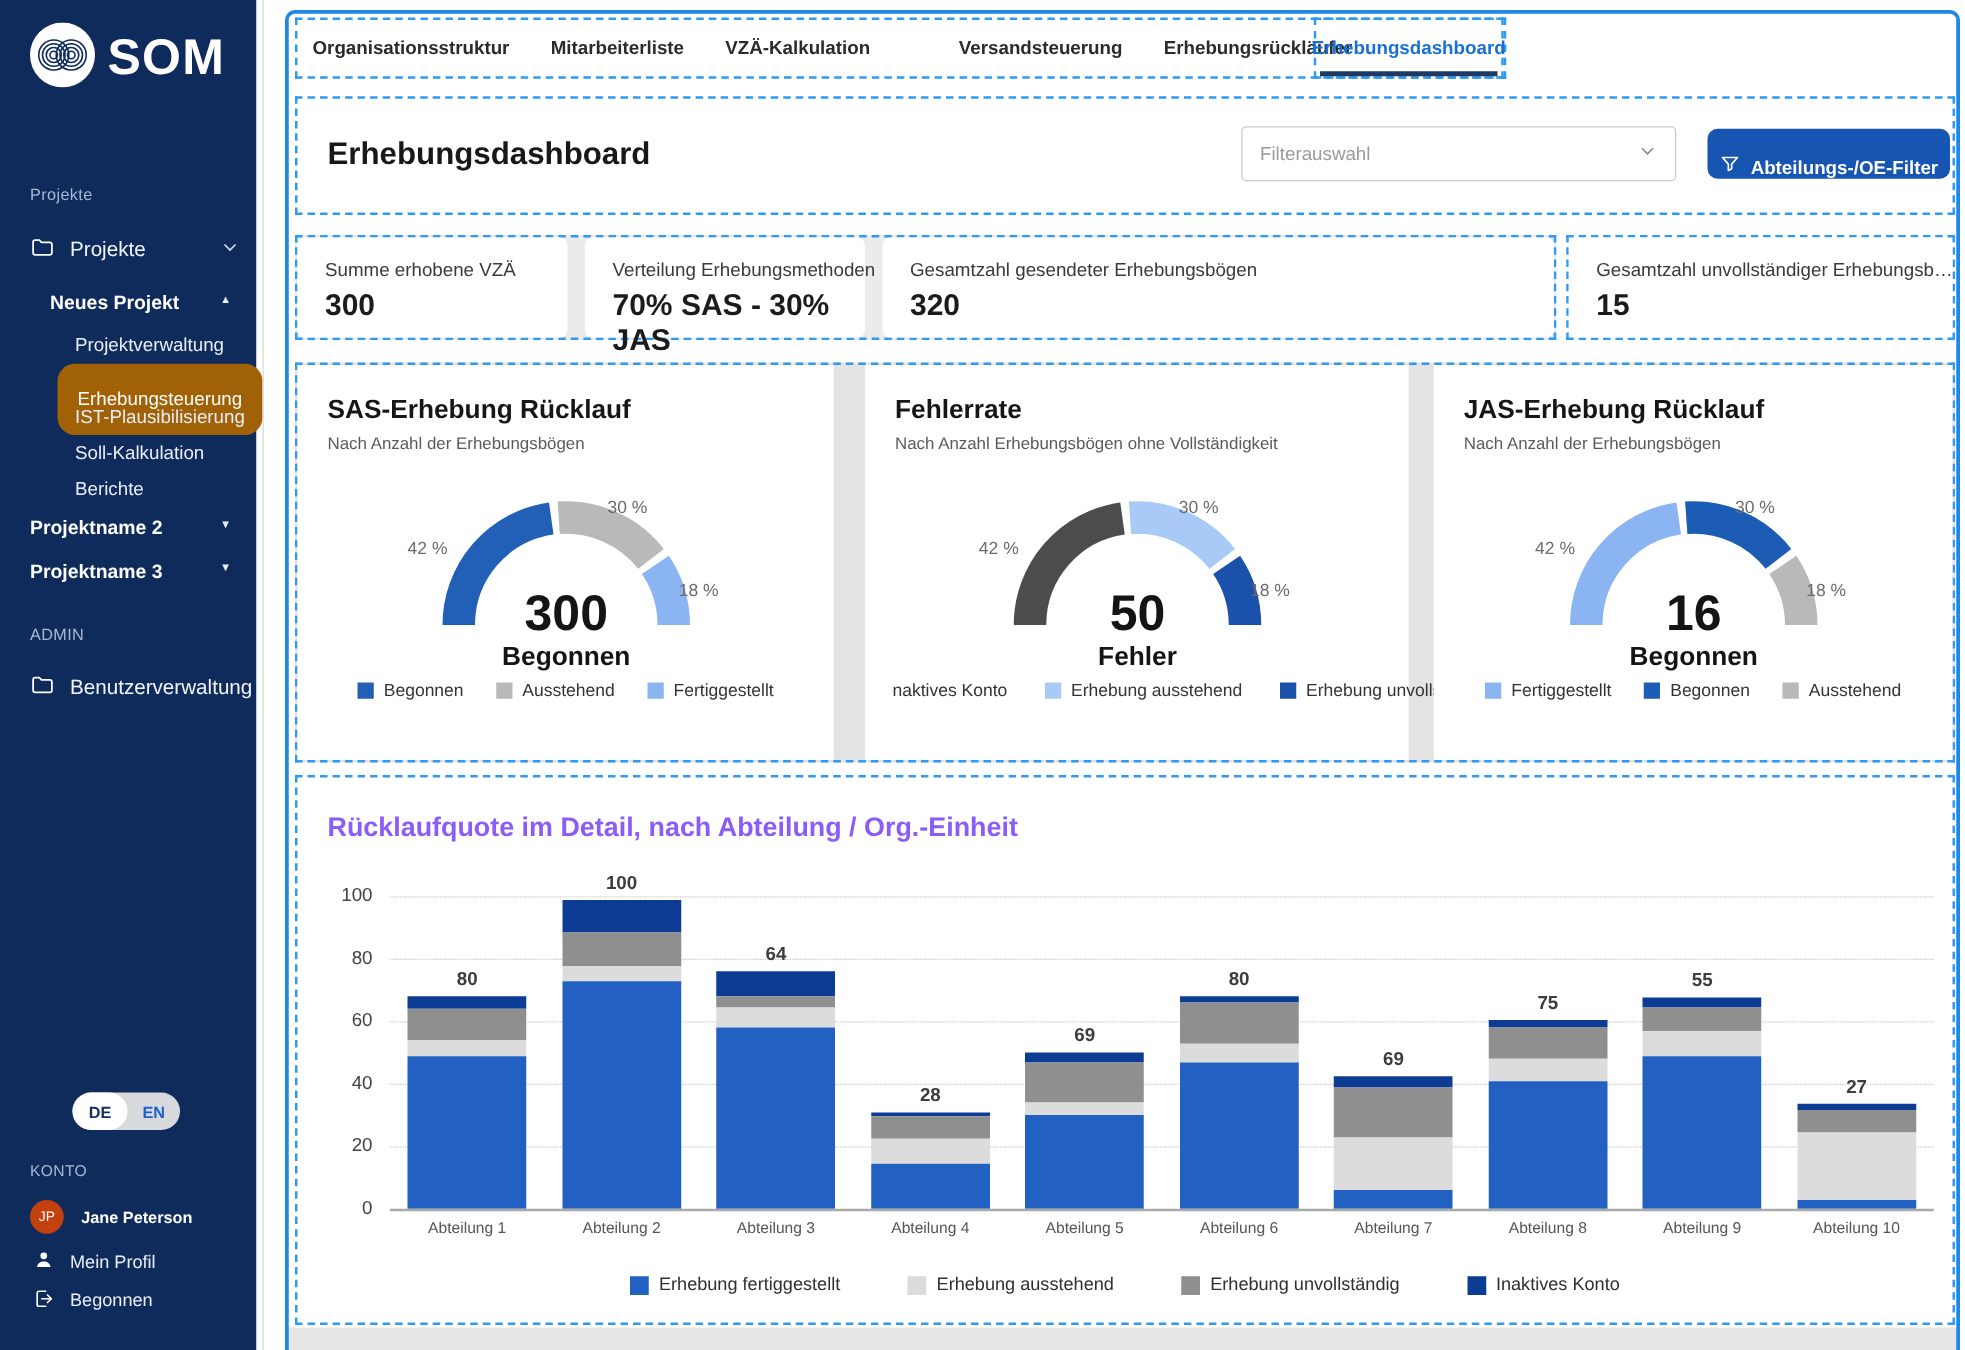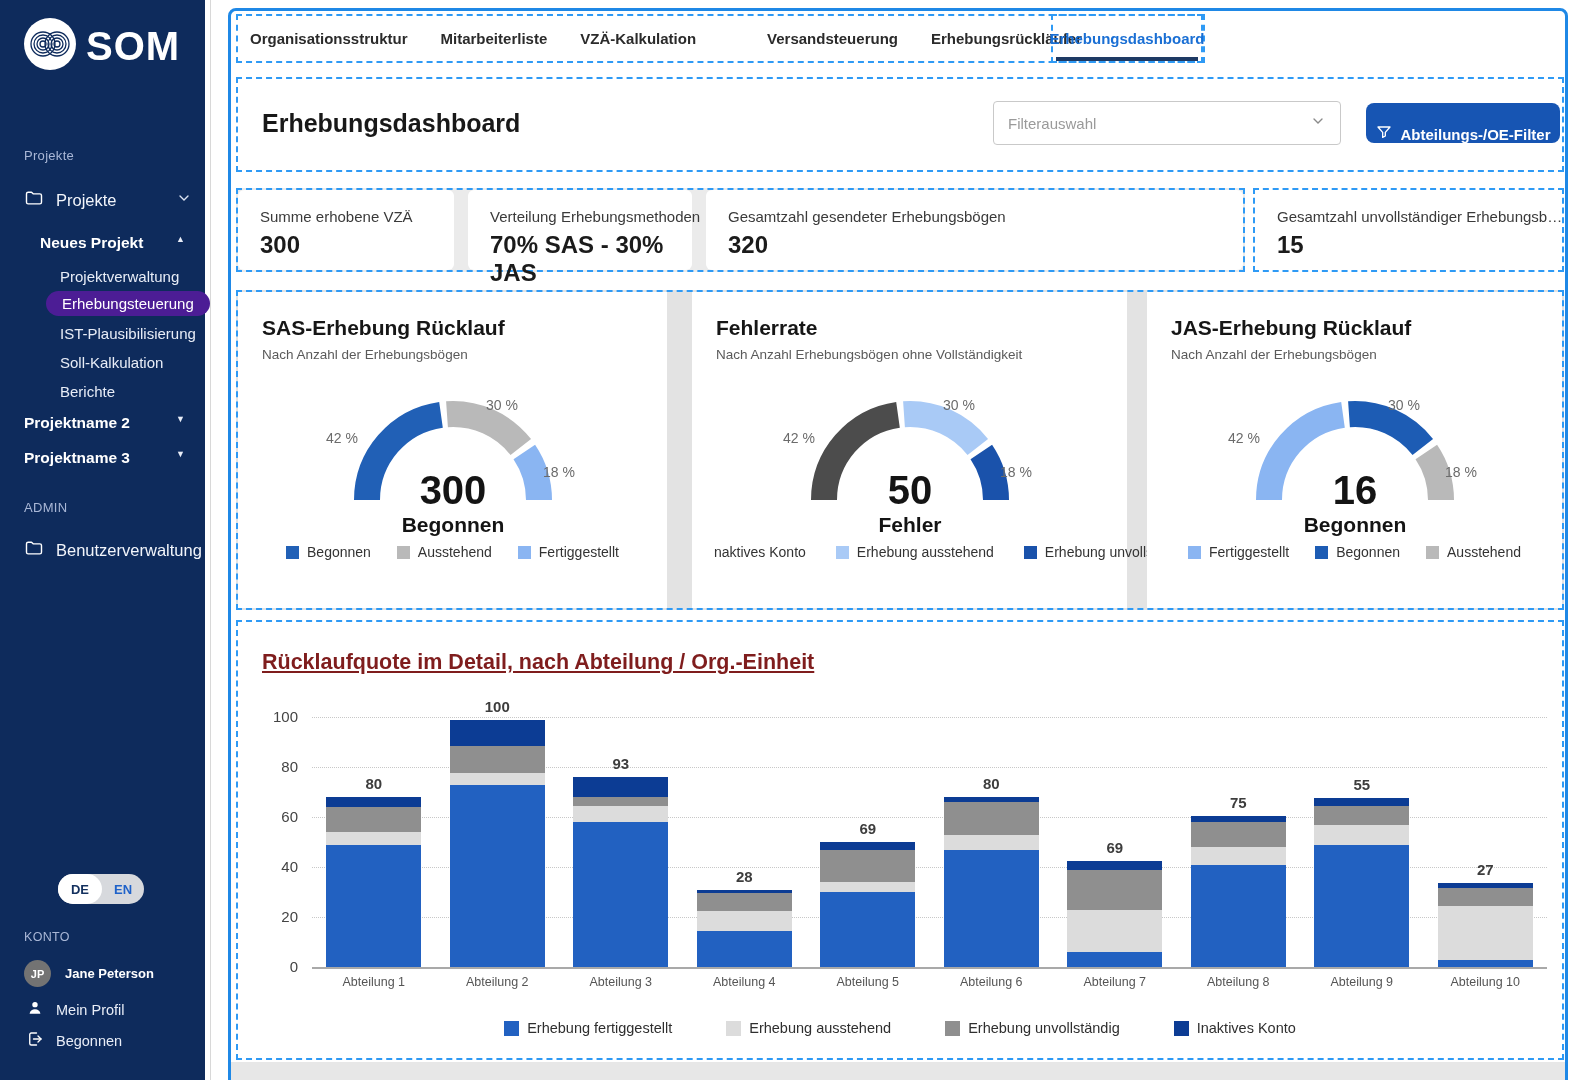--- a/index.html
+++ b/index.html
@@ -12,27 +12,27 @@
   #sidebar-divider { position:absolute; left:210px; top:0; width:1px; height:1080px; background:#d8d8d8; }
   .logo-row { position:absolute; left:24px; top:18px; display:flex; align-items:center; gap:10px; }
   .logo-text { font-size:40px; font-weight:800; color:#fff; letter-spacing:1px; }
   .side-section { position:absolute; left:24px; font-size:13px; color:#a9b7d6; letter-spacing:.3px; }
   .side-item { position:absolute; left:24px; display:flex; align-items:center; gap:12px; font-size:16.5px; color:#f2f5fb; }
   .side-item .chev { position:absolute; left:152px; }
   .group-head { position:absolute; left:40px; right:20px; display:flex; justify-content:space-between; 
     font-size:15.5px; font-weight:700; color:#fff; }
   .tri { font-size:9px; color:#e8edf7; }
   .sub-item { position:absolute; left:60px; font-size:15px; color:#e8edf7; }
-  .sub-item.active { left:46px; background:#4c1d95; color:#fff; border-radius:14px; padding:4px 16px; }
+  .sub-item.active { left:46px; background:#a16207; color:#fff; border-radius:14px; padding:20px 16px; }
   .lang-toggle { position:absolute; left:58px; top:874px; width:86px; height:30px; background:#d7d9dd; border-radius:15px;
     display:flex; align-items:center; }
   .lang-de { width:44px; height:30px; background:#fff; border-radius:15px; display:flex; align-items:center; justify-content:center;
     font-size:13px; font-weight:700; color:#13305e; }
   .lang-en { flex:1; text-align:center; font-size:13px; font-weight:700; color:#1f62c9; }
-  .avatar { width:27px; height:27px; border-radius:50%; background:#737373; color:#fff; font-size:11px; font-weight:700;
+  .avatar { width:27px; height:27px; border-radius:50%; background:#c2410c; color:#fff; font-size:11px; font-weight:400;
     display:flex; align-items:center; justify-content:center; }
   .user-name { font-size:13px; font-weight:700; color:#fff; }
   .side-small { font-size:14.5px; color:#e8edf7; }
 
   
   #main { position:absolute; left:228px; top:0; width:1344px; height:1080px; background:#fff; }
   #frame-border { position:absolute; left:0; top:8px; width:1340px; height:1130px; border:3px solid #1f88e6;
     border-radius:8px; pointer-events:none; z-index:5; }
   .region { position:absolute; border:2px dashed #2e9af5; background:#fff; }
   #bottom-strip { position:absolute; left:2px; top:1062px; width:1336px; height:18px; background:#e7e7e7; }
@@ -74,21 +74,21 @@
   svg.gauge { position:absolute; left:50%; transform:translateX(-50%); top:78px; overflow:visible; }
   .pct-label { font-size:14px; fill:#6b6b6b; }
   .center-value { font-size:40px; font-weight:700; fill:#141414; }
   .center-label { font-size:21px; font-weight:700; fill:#141414; }
   .gauge-legend { position:absolute; left:0; right:0; top:252px; display:flex; justify-content:center; gap:26px; }
   .legend-item { display:flex; align-items:center; gap:8px; font-size:14px; color:#333; white-space:nowrap; }
   .swatch { width:13px; height:13px; display:inline-block; flex:none; }
 
   
   #bar-region { left:8px; top:620px; width:1328px; height:440px; }
-  #bar-title { position:absolute; left:24px; top:28px; font-size:21.5px; font-weight:700; color:#7f1d1d;text-decoration:underline; }
+  #bar-title { position:absolute; left:24px; top:28px; font-size:21.5px; font-weight:700; color:#8b5cf6; }
   #bar-plot { position:absolute; left:74px; top:95px; width:1235px; height:250px; }
   .gridline { position:absolute; left:0; right:0; height:0; border-top:1px dotted #c8c8c8; }
   .baseline { position:absolute; left:0; right:0; bottom:-2px; height:2px; background:#a9a9a9; }
   .ylabel { position:absolute; width:44px; text-align:right; font-size:15px; color:#444; }
   #bar-cols { position:absolute; inset:0; display:flex; align-items:flex-end; }
   .bar-col { flex:1; display:flex; flex-direction:column; align-items:center; justify-content:flex-end; height:100%; }
   .bar-total { font-size:15px; font-weight:600; color:#3d3d3d; margin-bottom:5px; }
   .bar-stack { width:77%; display:flex; flex-direction:column; }
   .bar-seg { width:100%; }
   #bar-xlabels { position:absolute; left:74px; top:353px; width:1235px; display:flex; }
@@ -375,21 +375,21 @@
             <div class="bar-col">
               <div class="bar-total">100</div>
               <div class="bar-stack">
                 <div class="bar-seg" style="height: 26.25px; background: rgb(12, 60, 148);"></div>
                 <div class="bar-seg" style="height: 27.5px; background: rgb(143, 143, 143);"></div>
                 <div class="bar-seg" style="height: 11.25px; background: rgb(220, 220, 220);"></div>
                 <div class="bar-seg" style="height: 182.5px; background: rgb(34, 97, 193);"></div>
               </div>
             </div>
             <div class="bar-col">
-              <div class="bar-total">93</div>
+              <div class="bar-total">64</div>
               <div class="bar-stack">
                 <div class="bar-seg" style="height: 20px; background: rgb(12, 60, 148);"></div>
                 <div class="bar-seg" style="height: 8.75px; background: rgb(143, 143, 143);"></div>
                 <div class="bar-seg" style="height: 16.25px; background: rgb(220, 220, 220);"></div>
                 <div class="bar-seg" style="height: 145px; background: rgb(34, 97, 193);"></div>
               </div>
             </div>
             <div class="bar-col">
               <div class="bar-total">28</div>
               <div class="bar-stack">

